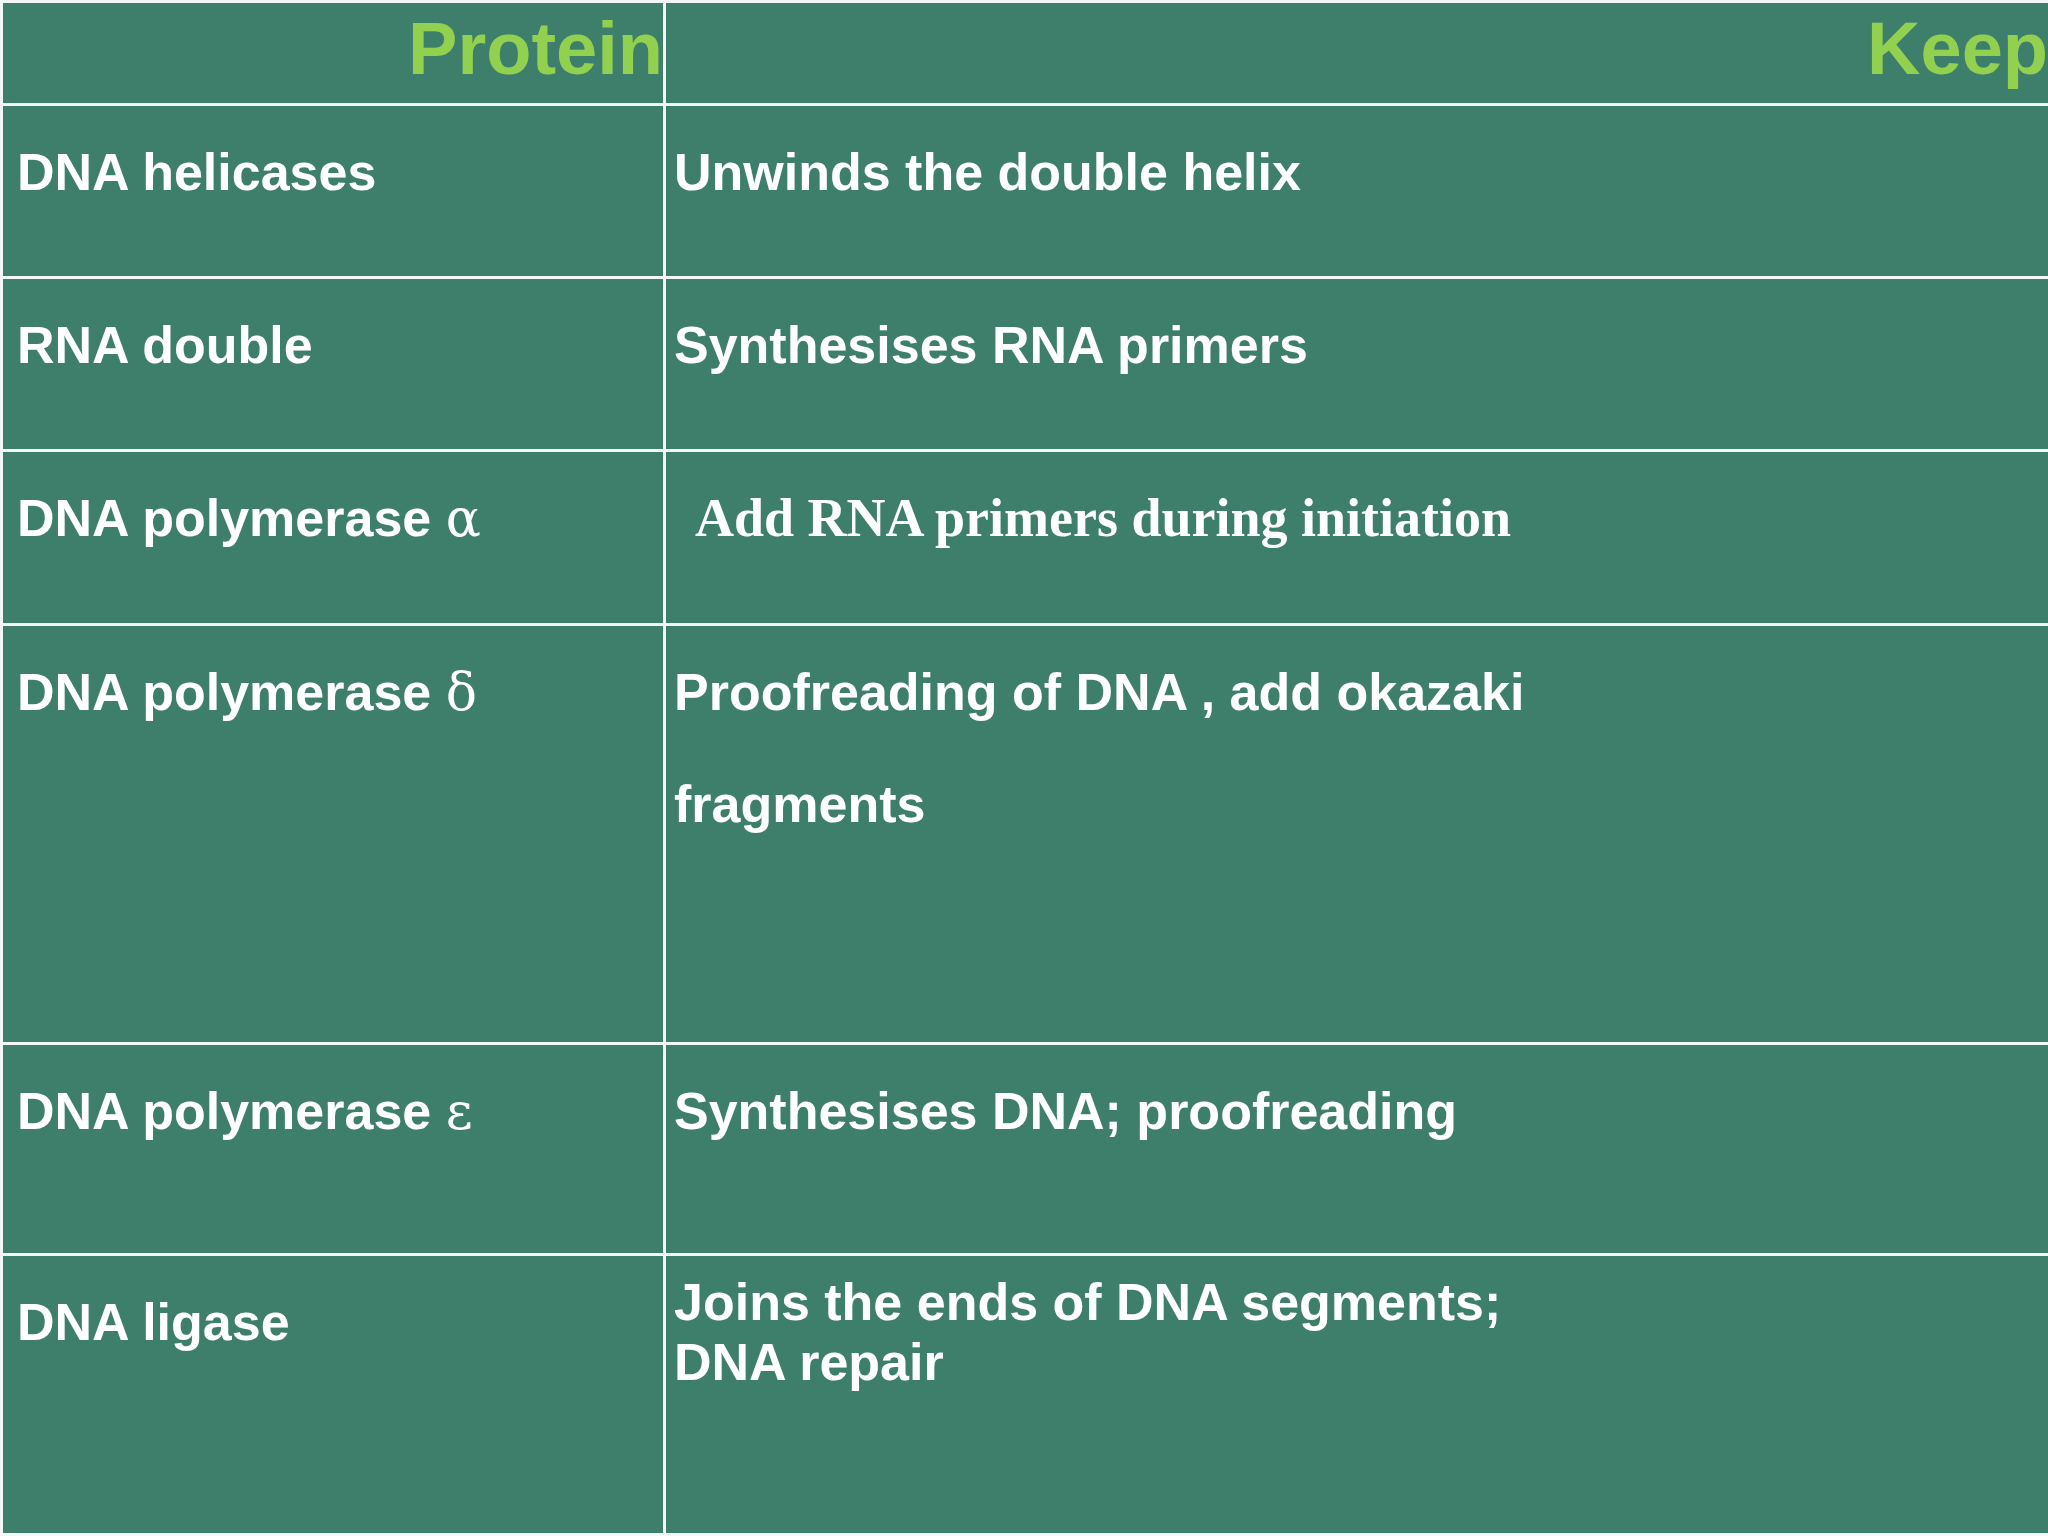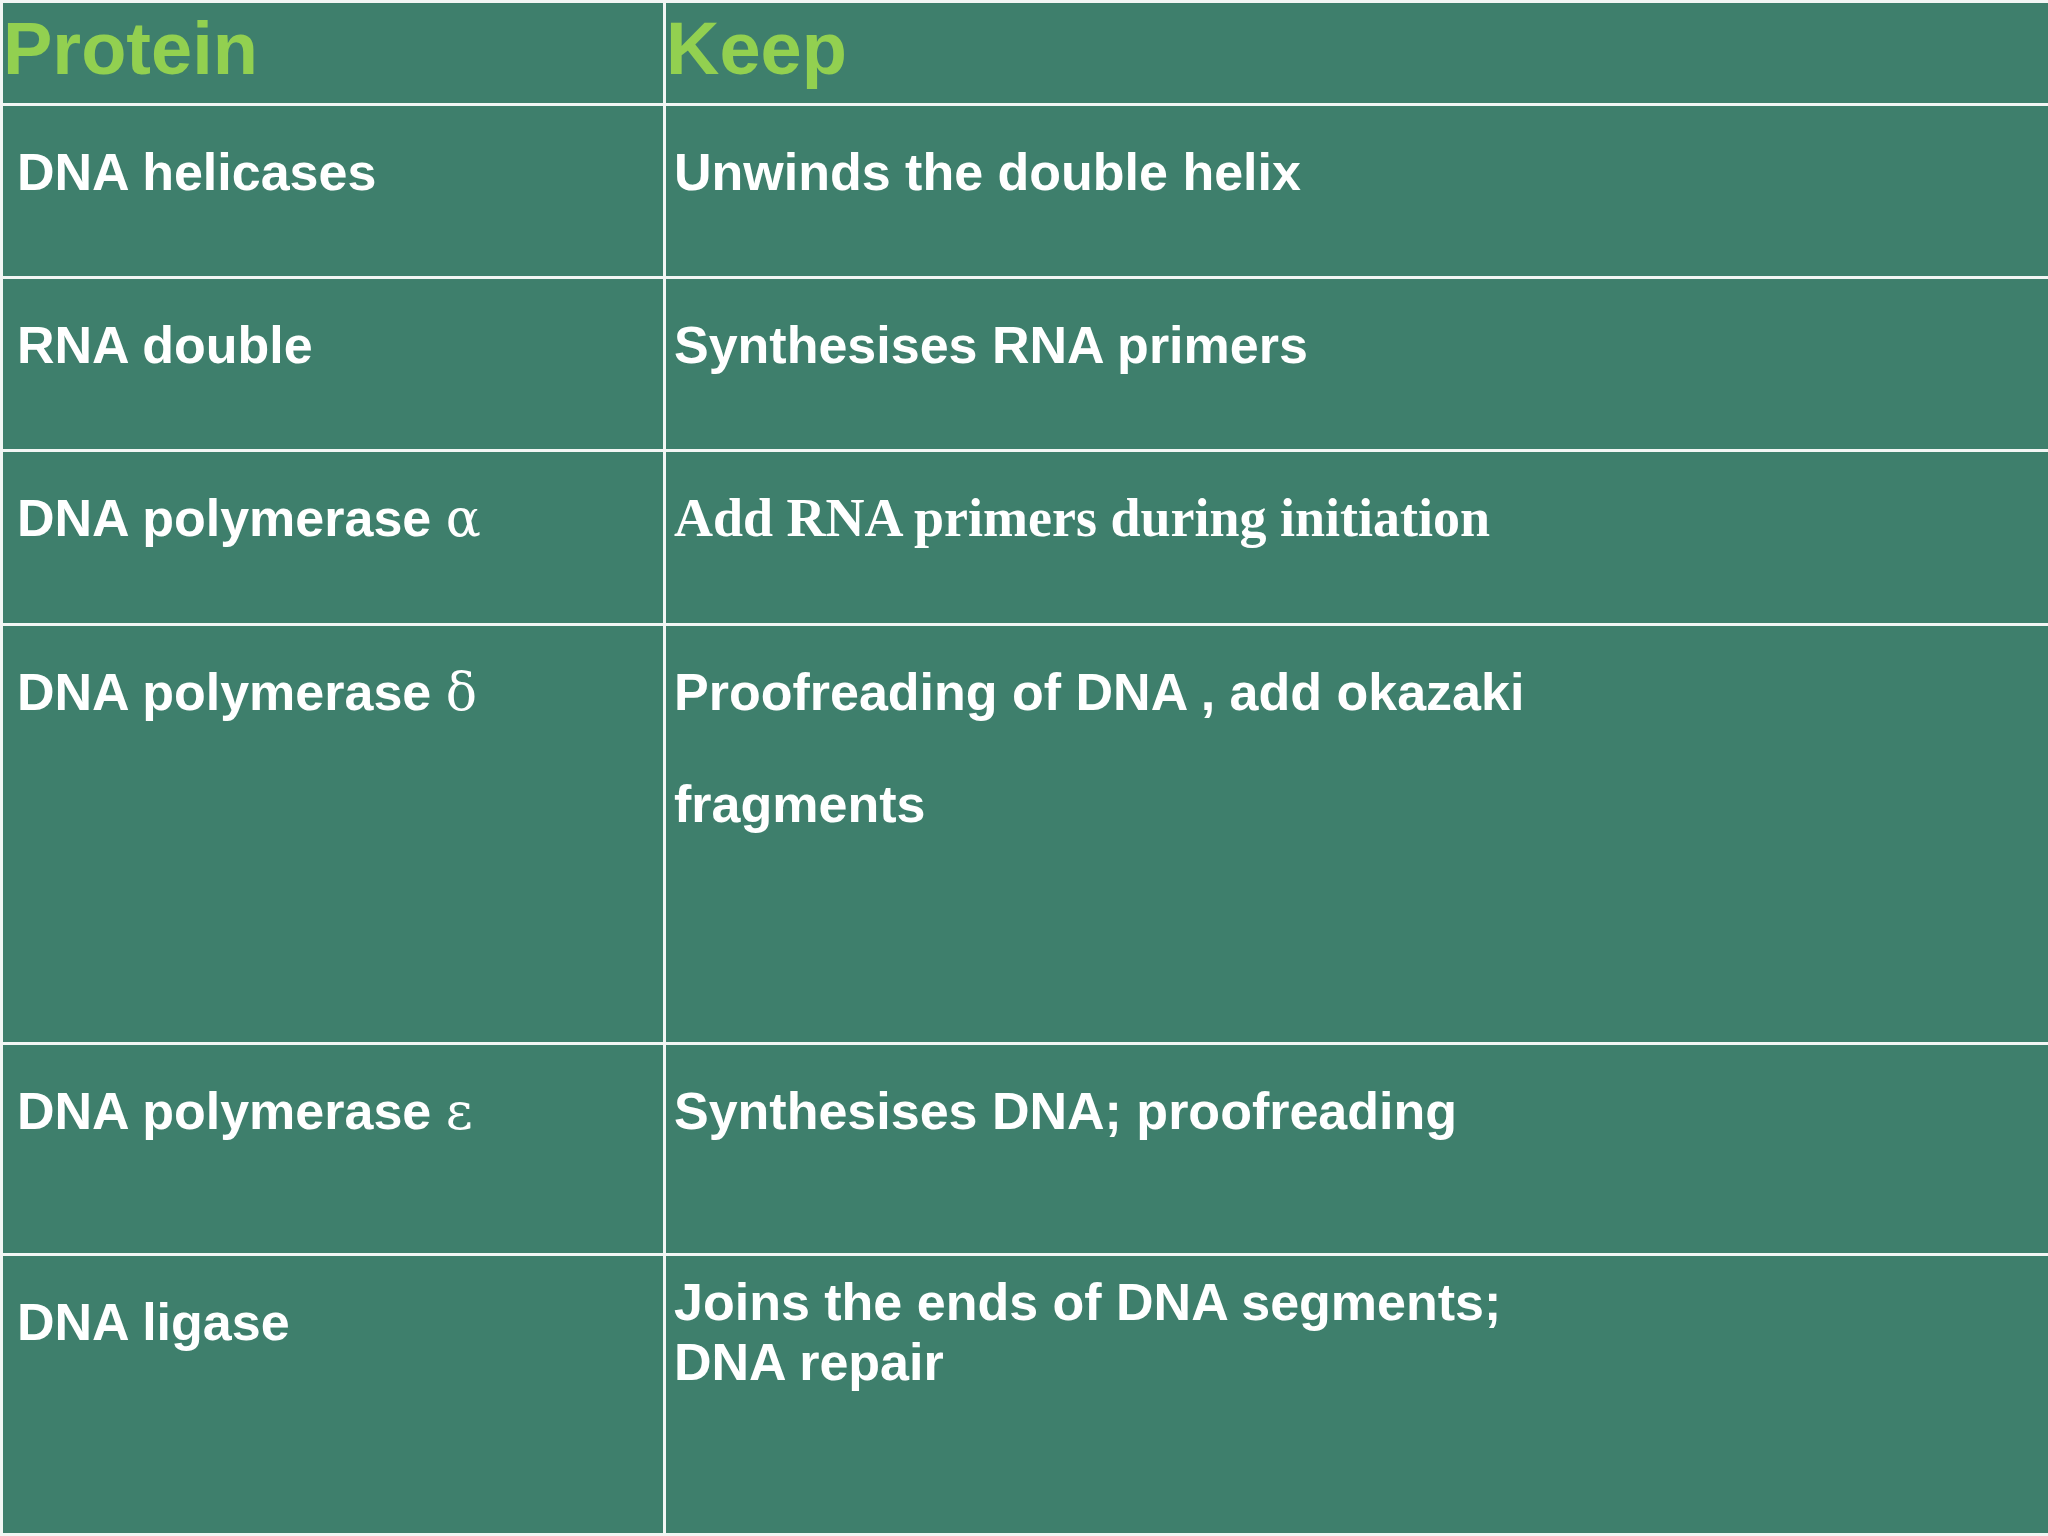--- a/index.html
+++ b/index.html
@@ -43,21 +43,21 @@
     box-sizing: border-box;
   }
 
   
   col.col-protein { width: 663px; }
   col.col-role    { width: 1385px; }
 
   
   .hdr-cell {
     height: 100px;
-    text-align: left;
+    text-align: right;
     vertical-align: top;
   }
   .hdr-text {
     display: block;
     color: #92d050;
     font-family: "Liberation Sans", sans-serif;
     font-weight: bold;
     font-size: 74px;
     line-height: 84px;
     letter-spacing: 0px;
@@ -77,20 +77,21 @@
     white-space: pre-line;
   }
   .cell-text.role {
     padding-left: 8px;
   }
   
   .cell-text.serif {
     font-family: "Liberation Serif", "DejaVu Serif", serif;
     font-weight: bold;
     font-size: 54px;
+    margin-left: 21px;
   }
   
   .cell-text.tight {
     line-height: 60px;
     padding-top: 16px;
   }
   
   .greek {
     font-family: "DejaVu Serif", "Liberation Serif", serif;
     font-weight: normal;

